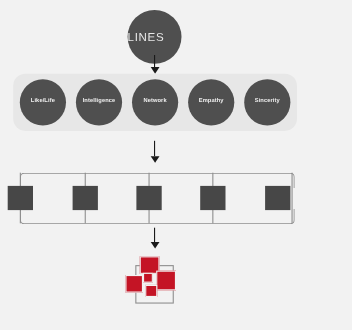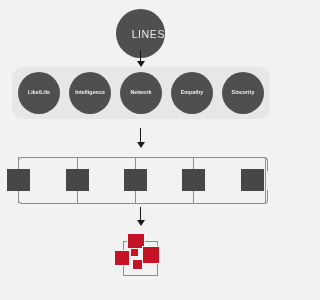--- a/index.html
+++ b/index.html
@@ -28,21 +28,21 @@
   
   .source-circle {
     left: 116px;
     top: 9px;
     width: 49px;
     height: 49px;
     border-radius: 50%;
     background: #4f4f4f;
     display: flex;
     align-items: center;
-    justify-content: flex-end;
+    justify-content: flex-start;
   }
   .source-circle .label {
     color: #e9e9e9;
     font-size: 10.5px;
     letter-spacing: 0.6px;
     font-weight: 400;
     white-space: nowrap;
   }
 
   

